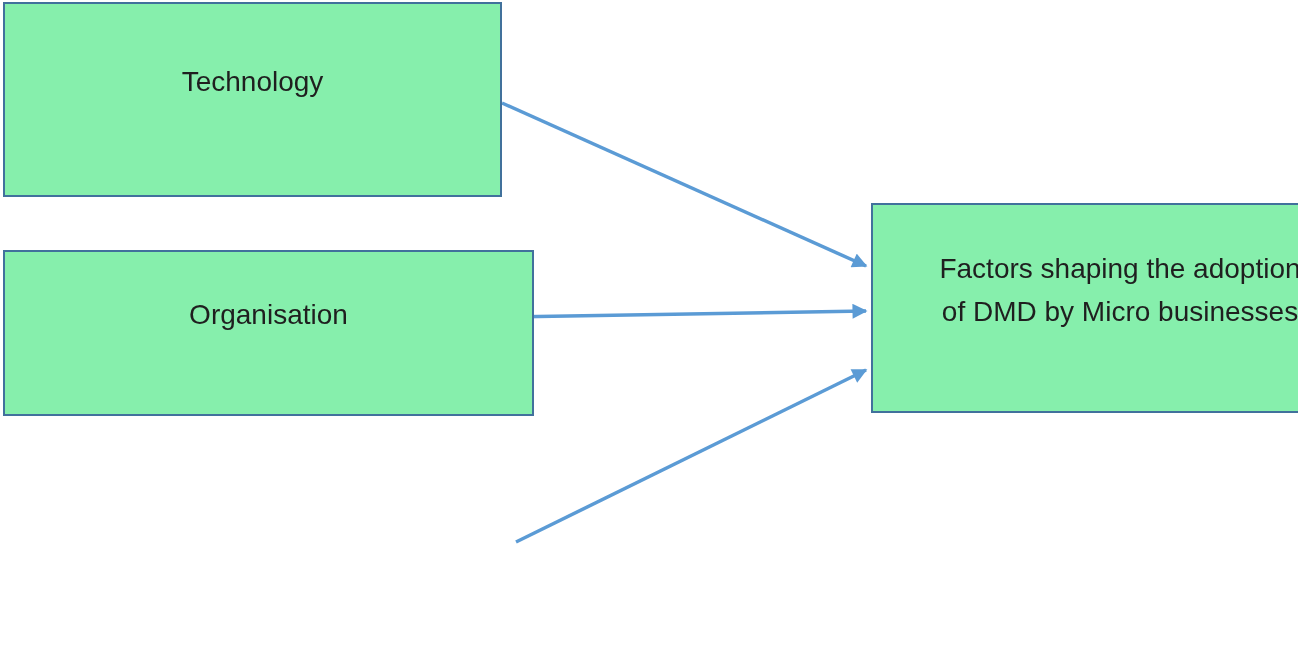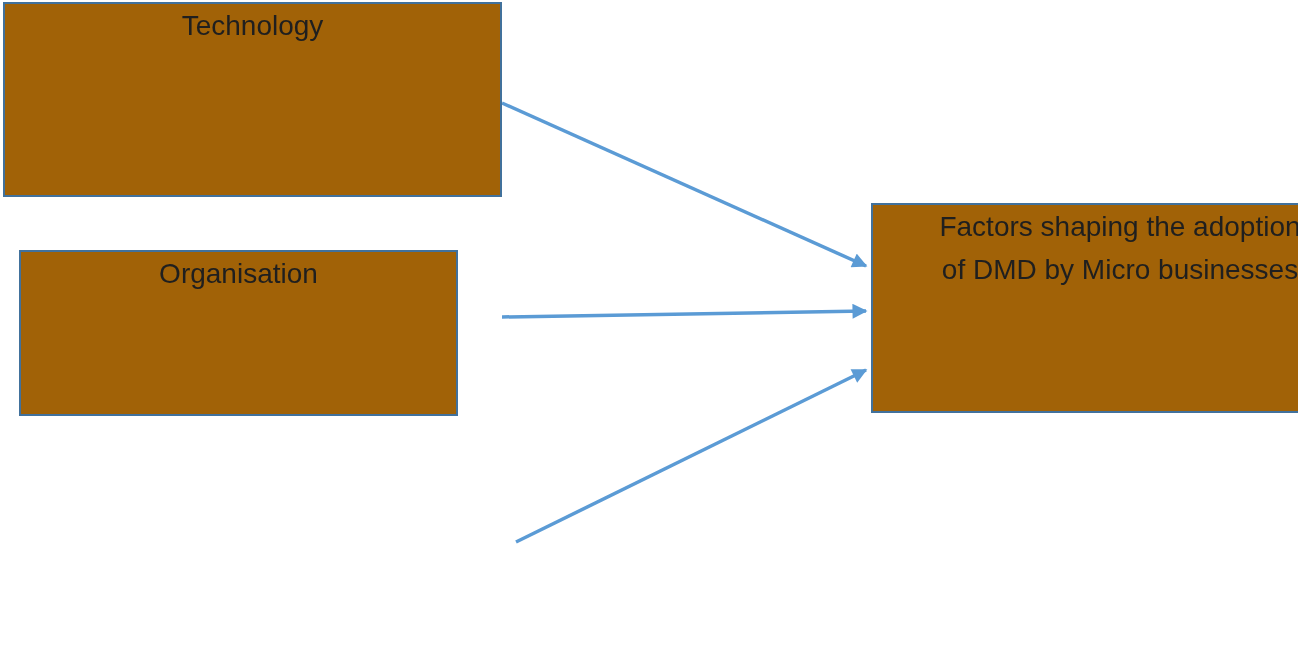--- a/index.html
+++ b/index.html
@@ -11,35 +11,35 @@
     position: relative;
     width: 1298px;
     height: 666px;
     background: #ffffff;
     overflow: hidden;
     font-family: "Liberation Sans", sans-serif;
   }
   .node {
     position: absolute;
     box-sizing: border-box;
-    background: #a16207;
+    background: #86efac;
     border: 2px solid #41719c;
     display: flex;
-    align-items: flex-start;
+    align-items: center;
     justify-content: center;
     padding-bottom: 36px; 
   }
   .node .label {
     color: #1f1f1f;
     font-size: 28px;
     line-height: 1.55;
     text-align: center;
   }
   #node-technology   { left: 3px;   top: 2px;   width: 499px; height: 195px; }
-  #node-organisation { left: 19px;   top: 250px; width: 439px; height: 166px; }
+  #node-organisation { left: 3px;   top: 250px; width: 531px; height: 166px; }
   #node-environment  { left: 3px;   top: 467px; width: 512px; height: 193px; }
   #node-factors      { left: 871px; top: 203px; width: 498px; height: 210px; }
   #node-factors .label { width: 370px; }
   .arrows {
     position: absolute;
     left: 0;
     top: 0;
     width: 1298px;
     height: 666px;
     pointer-events: none;

